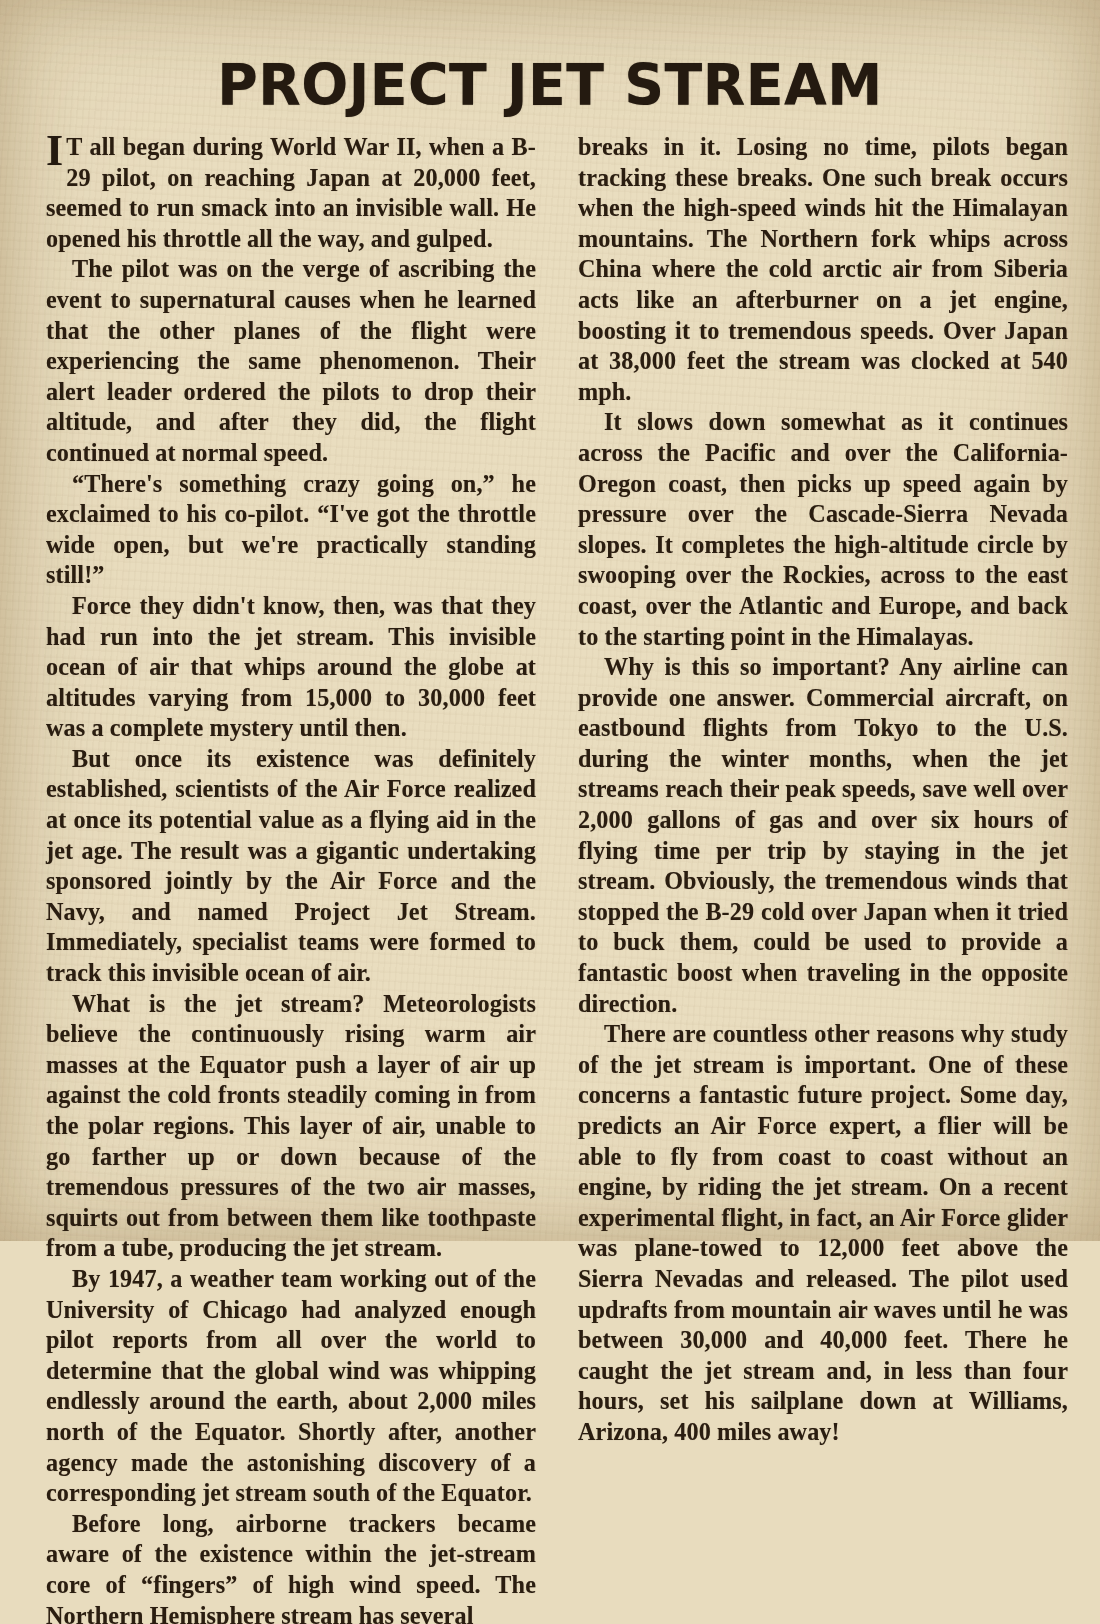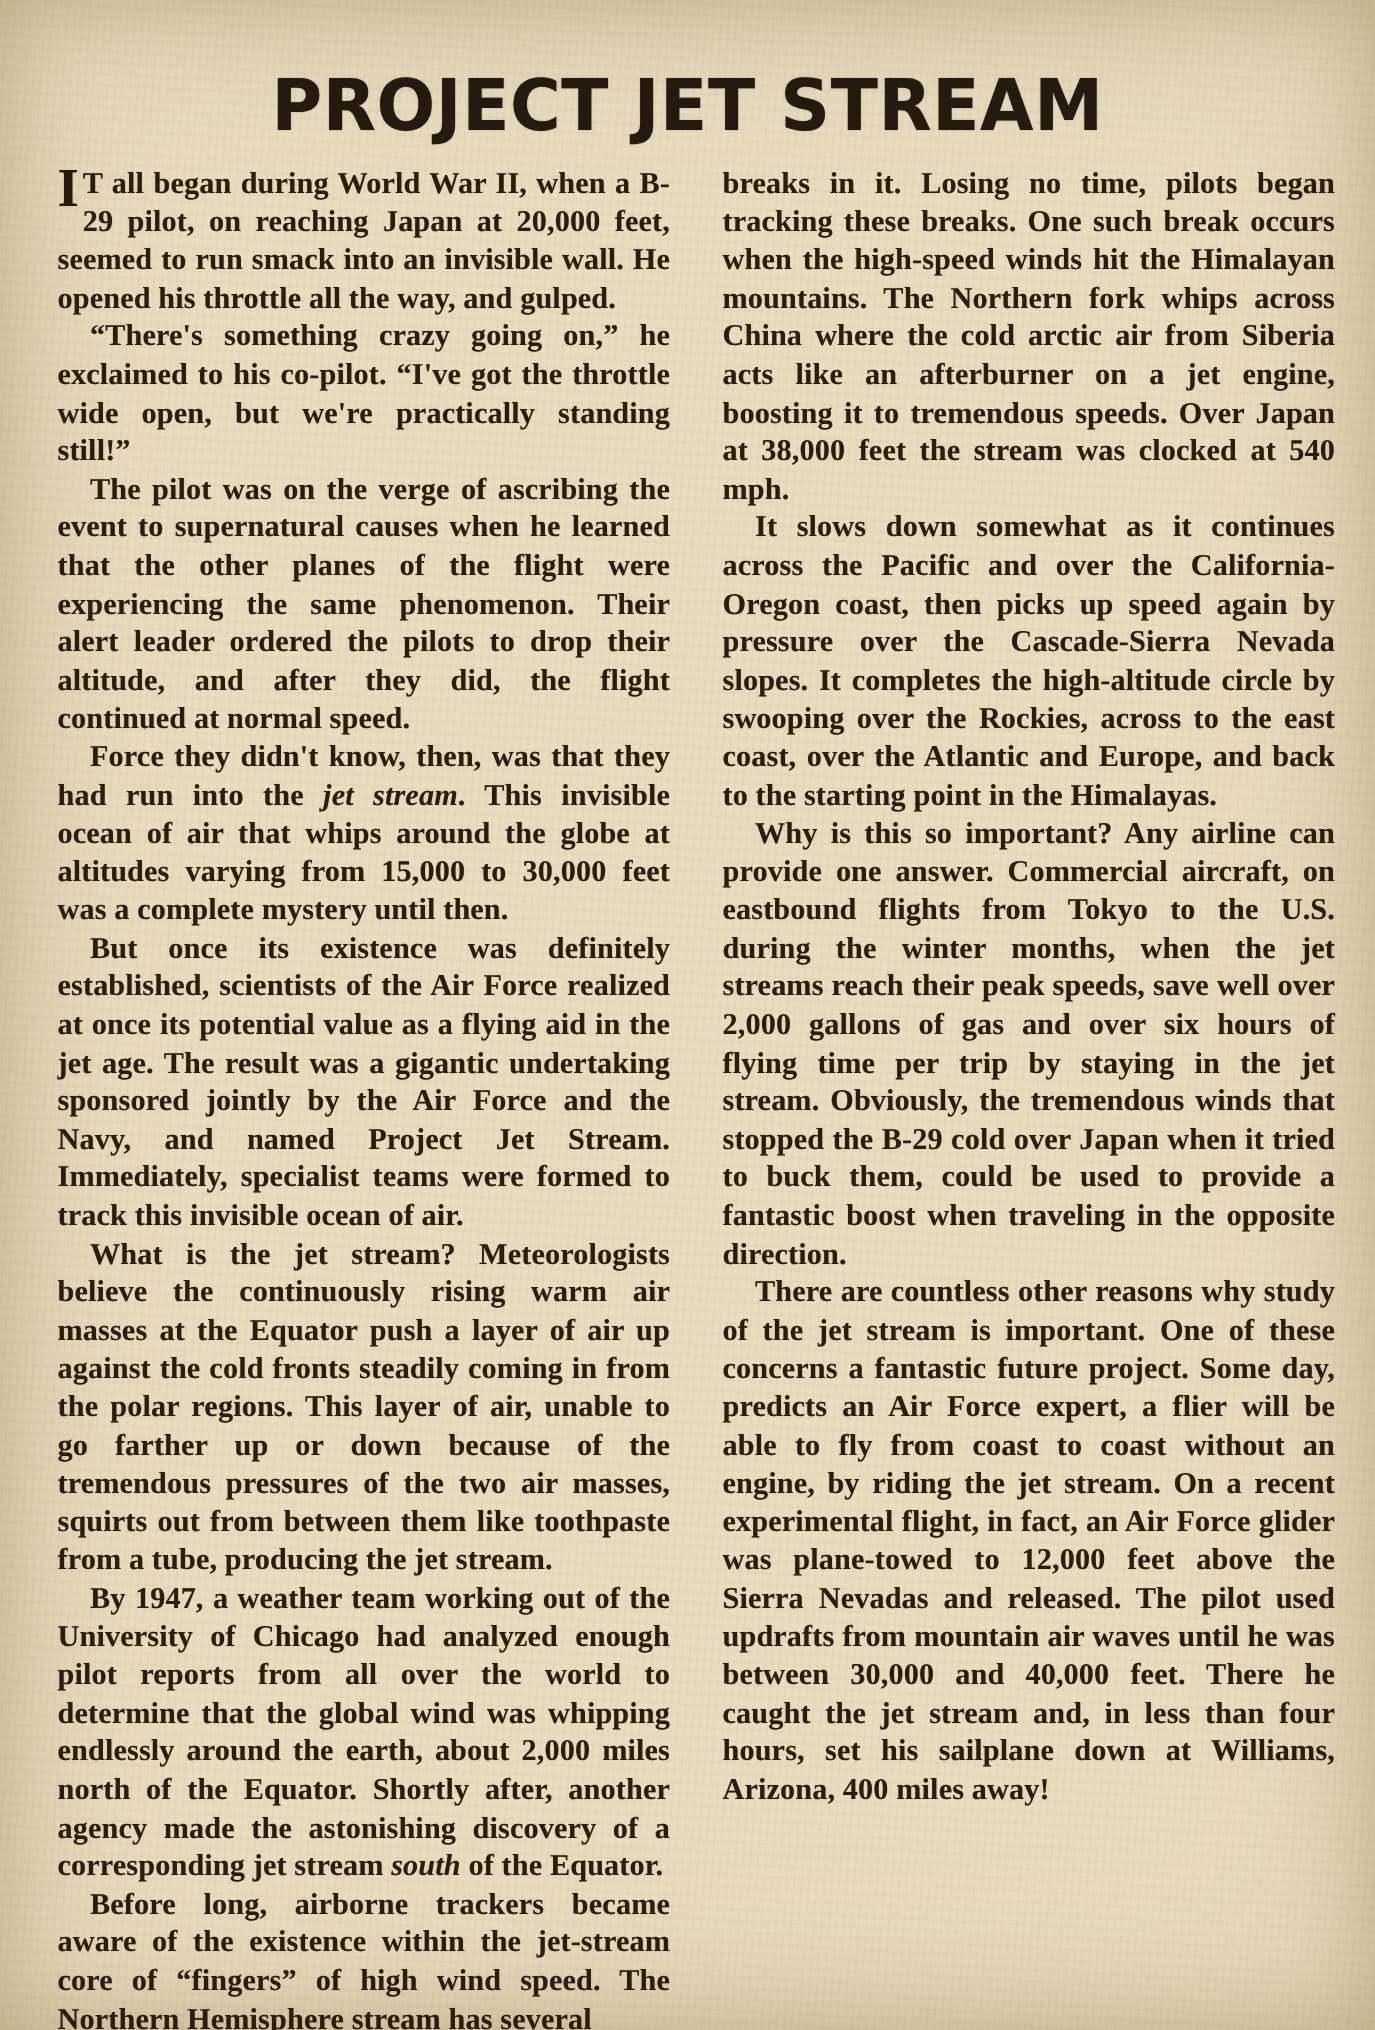--- a/index.html
+++ b/index.html
@@ -11,21 +11,21 @@
     height: 1624px;
     overflow: hidden;
     background: #e8dcbe;
     font-family: "Liberation Serif", serif;
   }
 
   
   .page {
     position: relative;
     width: 1100px;
-    height: 1624px;
+    height: 1241px;
     box-sizing: border-box;
     background:
       radial-gradient(ellipse 480px 300px at 18% 8%, rgba(160,125,70,0.17), rgba(160,125,70,0) 70%),
       radial-gradient(ellipse 520px 360px at 86% 22%, rgba(150,115,60,0.16), rgba(150,115,60,0) 70%),
       radial-gradient(ellipse 620px 420px at 50% 96%, rgba(145,110,58,0.18), rgba(145,110,58,0) 72%),
       radial-gradient(ellipse 300px 240px at 4% 62%, rgba(120,88,44,0.14), rgba(120,88,44,0) 70%),
       radial-gradient(ellipse 340px 260px at 98% 72%, rgba(120,88,44,0.15), rgba(120,88,44,0) 70%),
       linear-gradient(116deg, #ece0c4 0%, #e6d8b6 22%, #efe4ca 45%, #e4d5b0 68%, #eadeb f 86%, #e3d3ab 100%);
     background-color: #e9ddbf;
   }
@@ -93,41 +93,41 @@
     text-indent: 0;
   }
   p.first .dropcap {
     float: left;
     font-size: 44px;
     line-height: 34px;
     font-weight: bold;
     padding: 2px 3px 0 0;
     color: #241a10;
   }
-  .it { font-style: italic; }
+  .it { }
 </style>
 </head>
 <body>
 
 <div class="page">
   <div class="edge-shade"></div>
 
   <div class="content">
 
     <h1 class="headline">PROJECT JET STREAM</h1>
 
     <div class="columns">
 
       <div class="col">
 
         <p class="para first"><span class="dropcap">I</span><span>T all began during World War II, when a B-29 pilot, on reaching Japan at 20,000 feet, seemed to run smack into an invisible wall. He opened his throttle all the way, and gulped.</span></p>
 
+        <p class="para">The pilot was on the verge of ascribing the event to supernatural causes when he learned that the other planes of the flight were experiencing the same phenomenon. Their alert leader ordered the pilots to drop their altitude, and after they did, the flight continued at normal speed.</p>
+
         <p class="para">“There's something crazy going on,” he exclaimed to his co-pilot. “I've got the throttle wide open, but we're practically standing still!”</p>
-
-        <p class="para">The pilot was on the verge of ascribing the event to supernatural causes when he learned that the other planes of the flight were experiencing the same phenomenon. Their alert leader ordered the pilots to drop their altitude, and after they did, the flight continued at normal speed.</p>
 
         <p class="para"><span>Force they didn't know, then, was that they had run into the </span><span class="it">jet stream</span><span>. This invisible ocean of air that whips around the globe at altitudes varying from 15,000 to 30,000 feet was a complete mystery until then.</span></p>
 
         <p class="para">But once its existence was definitely established, scientists of the Air Force realized at once its potential value as a flying aid in the jet age. The result was a gigantic undertaking sponsored jointly by the Air Force and the Navy, and named Project Jet Stream. Immediately, specialist teams were formed to track this invisible ocean of air.</p>
 
         <p class="para">What is the jet stream? Meteorologists believe the continuously rising warm air masses at the Equator push a layer of air up against the cold fronts steadily coming in from the polar regions. This layer of air, unable to go farther up or down because of the tremendous pressures of the two air masses, squirts out from between them like toothpaste from a tube, producing the jet stream.</p>
 
         <p class="para"><span>By 1947, a weather team working out of the University of Chicago had analyzed enough pilot reports from all over the world to determine that the global wind was whipping endlessly around the earth, about 2,000 miles north of the Equator. Shortly after, another agency made the astonishing discovery of a corresponding jet stream </span><span class="it">south</span><span> of the Equator.</span></p>
 
         <p class="para">Before long, airborne trackers became aware of the existence within the jet-stream core of “fingers” of high wind speed. The Northern Hemisphere stream has several</p>

